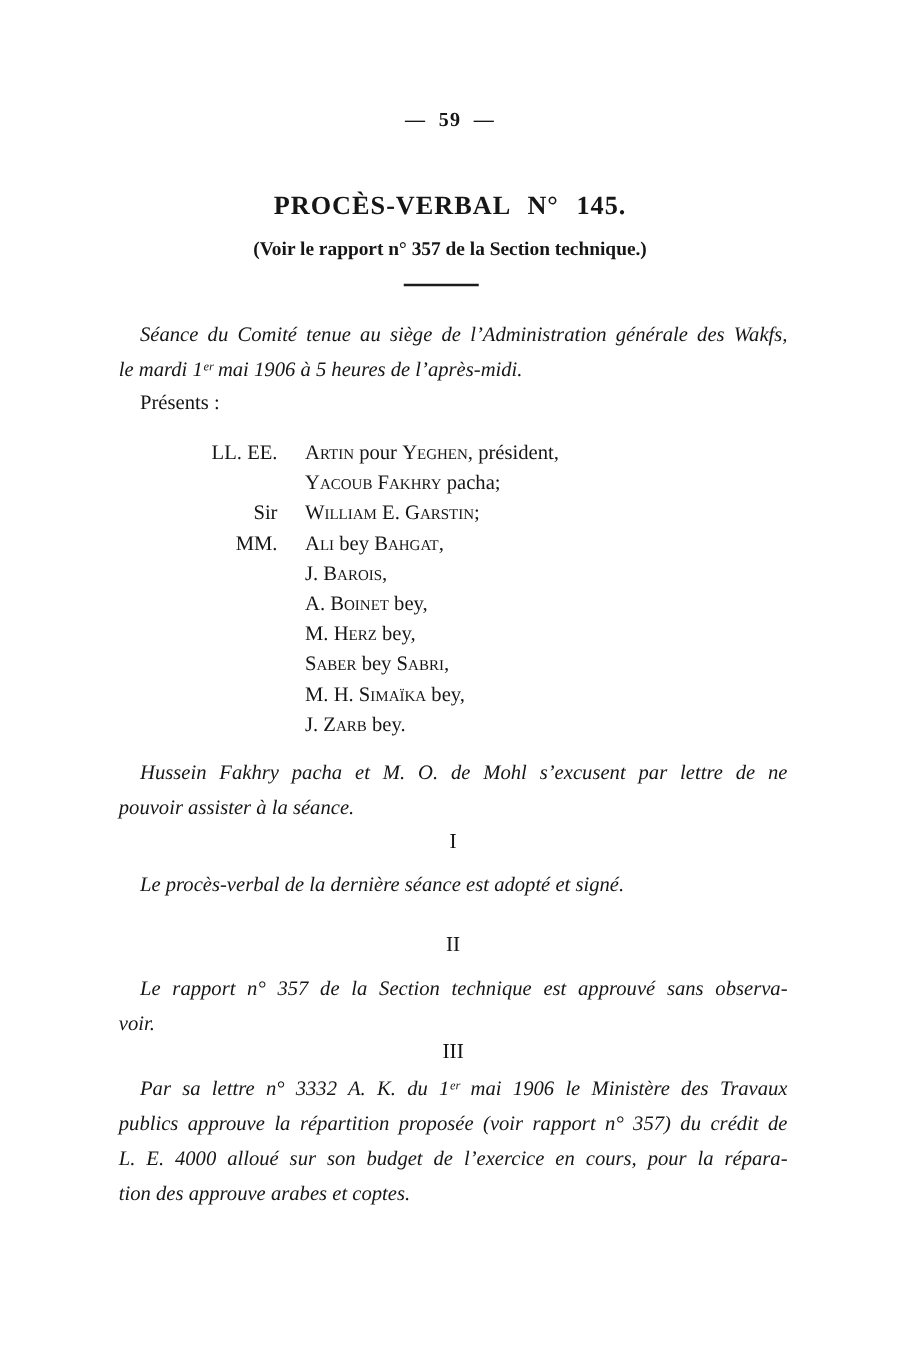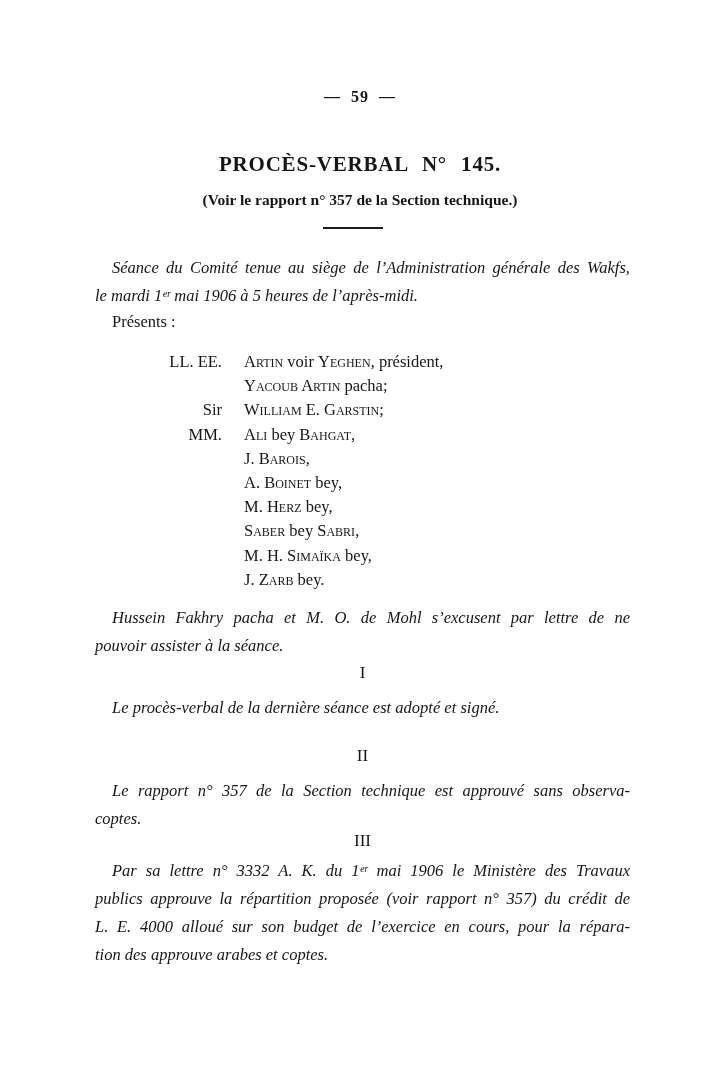--- a/index.html
+++ b/index.html
@@ -102,25 +102,25 @@
   <div id="intro" class="abs para">
       <div class="ln jl ind">Séance du Comité tenue au siège de l’Administration générale des Wakfs,</div>
       <div class="ln">le mardi 1ᵉʳ mai 1906 à 5 heures de l’après-midi.</div>
     </div>
 
   <div class="abs presents">Présents :</div>
 
   <div class="abs attendees">
       <div class="arow">
         <span class="alabel">LL. EE.</span>
-        <span class="aname"><span class="sc">Artin</span><span> voir </span><span class="sc">Yeghen</span><span>, président,</span></span>
+        <span class="aname"><span class="sc">Artin</span><span> pour </span><span class="sc">Yeghen</span><span>, président,</span></span>
       </div>
       <div class="arow">
         <span class="alabel"></span>
-        <span class="aname"><span class="sc">Yacoub Artin</span><span> pacha;</span></span>
+        <span class="aname"><span class="sc">Yacoub Fakhry</span><span> pacha;</span></span>
       </div>
       <div class="arow">
         <span class="alabel">Sir</span>
         <span class="aname"><span class="sc">William</span><span> E. </span><span class="sc">Garstin</span><span>;</span></span>
       </div>
       <div class="arow">
         <span class="alabel">MM.</span>
         <span class="aname"><span class="sc">Ali</span><span> bey </span><span class="sc">Bahgat</span><span>,</span></span>
       </div>
       <div class="arow">
@@ -157,21 +157,21 @@
   <div id="h-one" class="abs heading">I</div>
 
   <div id="p-one" class="abs para">
       <div class="ln ind">Le procès-verbal de la dernière séance est adopté et signé.</div>
     </div>
 
   <div id="h-two" class="abs heading">II</div>
 
   <div id="p-two" class="abs para">
       <div class="ln jl ind">Le rapport n° 357 de la Section technique est approuvé sans observa-</div>
-      <div class="ln">coptes.</div>
+      <div class="ln">voir.</div>
     </div>
 
   <div id="h-three" class="abs heading">III</div>
 
   <div id="p-three" class="abs para">
       <div class="ln jl ind">Par sa lettre n° 3332 A. K. du 1ᵉʳ mai 1906 le Ministère des Travaux</div>
       <div class="ln jl">publics approuve la répartition proposée (voir rapport n° 357) du crédit de</div>
       <div class="ln jl">L. E. 4000 alloué sur son budget de l’exercice en cours, pour la répara-</div>
       <div class="ln">tion des approuve arabes et coptes.</div>
     </div>

